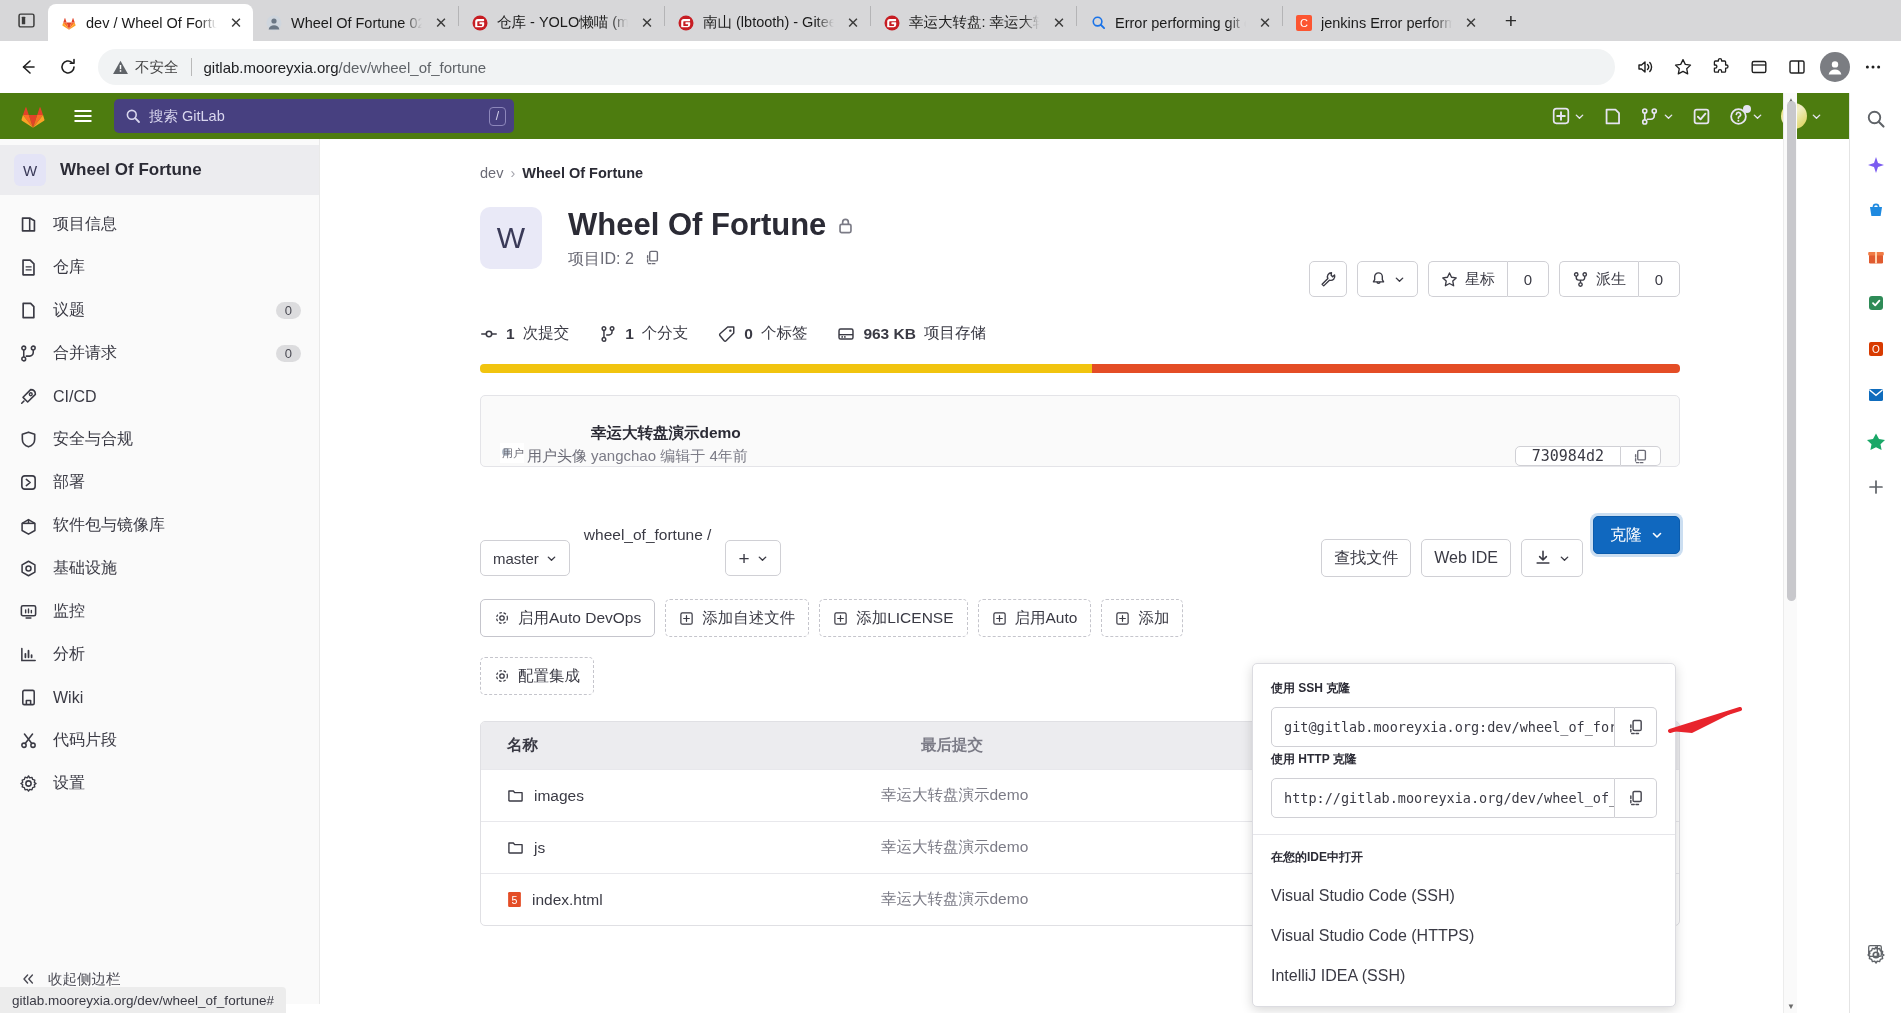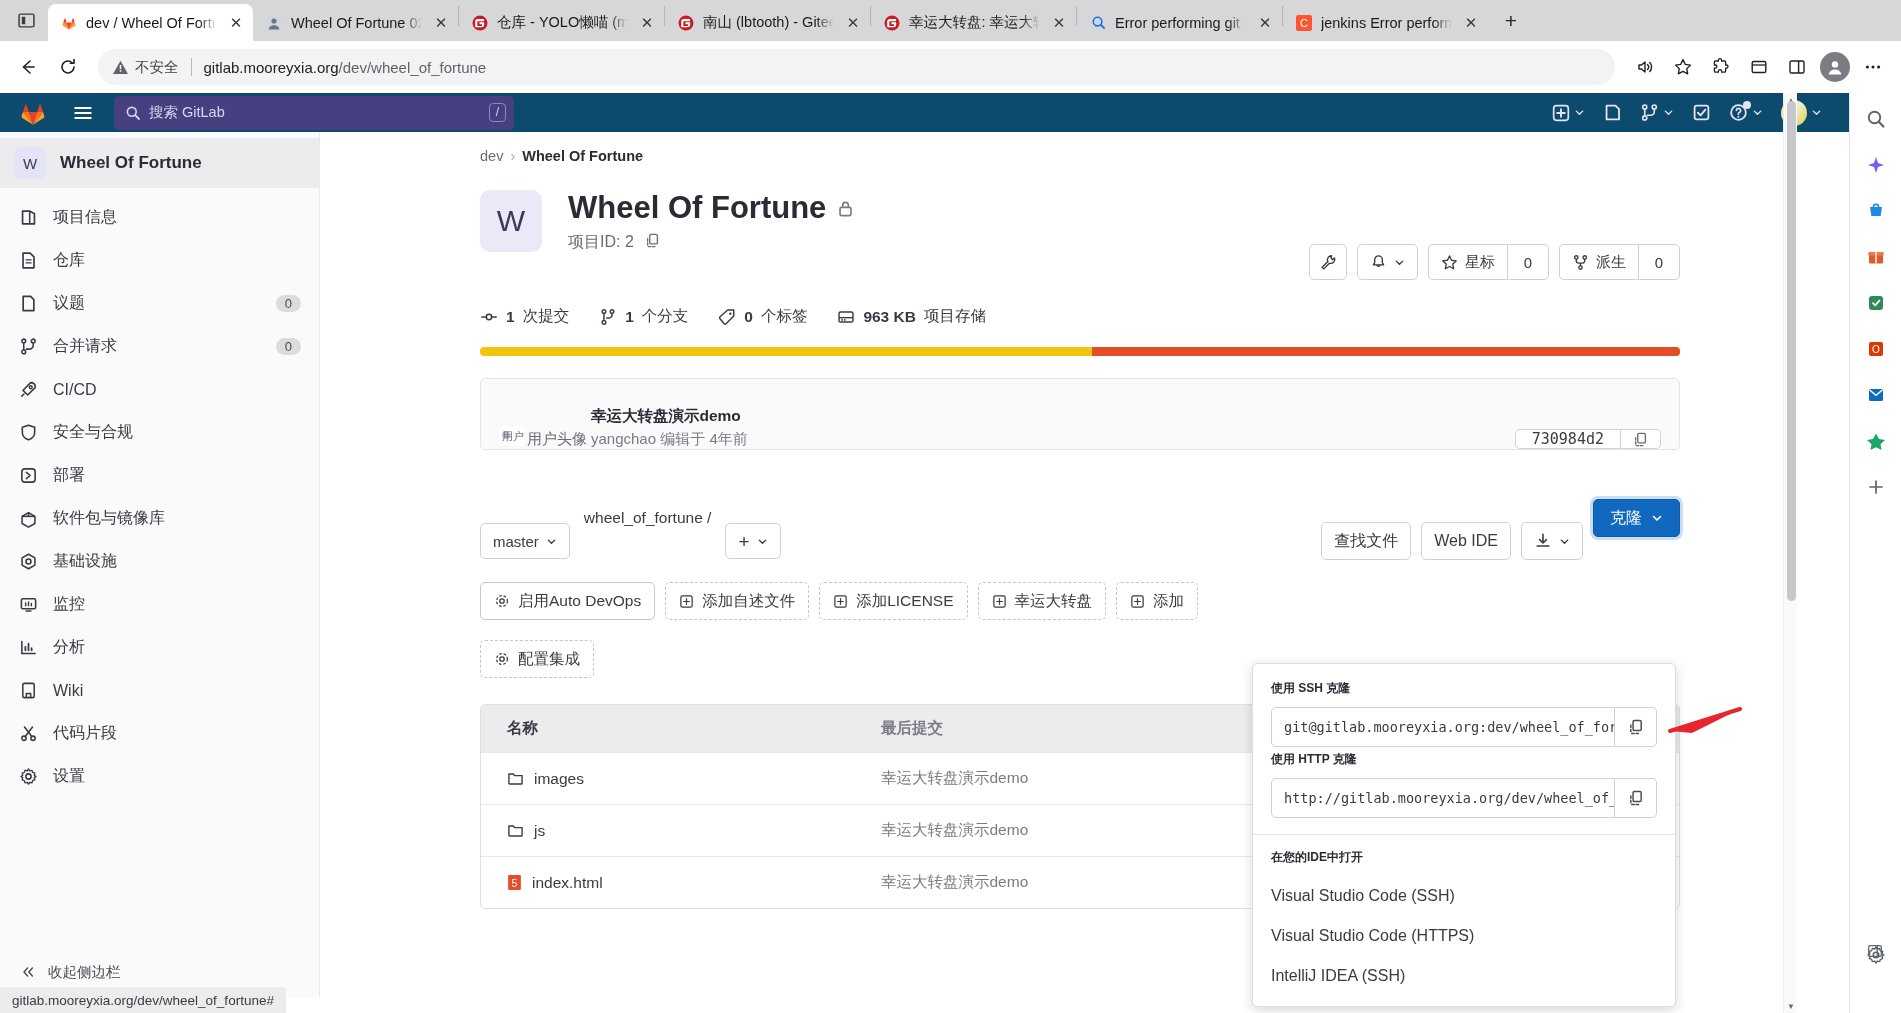--- a/index.html
+++ b/index.html
@@ -70,21 +70,21 @@
 
   
   .viewport {
     position:absolute; left:0; top:93px; width:1901px; height:920px;
     background:#fff; overflow:hidden;
   }
   .page-area { position:absolute; left:0; top:0; width:1849px; height:920px; background:#fff; }
 
   
   .gl-nav {
-    height:39px; background:#0c4a6e; display:flex; align-items:center;
+    height:46px; background:#4d7c0f; display:flex; align-items:center;
     padding:0 20px 0 14px; gap:14px;
   }
   .gl-logo { width:38px;height:34px;display:flex;align-items:center;justify-content:center; }
   .gl-hamb { width:34px;height:34px;display:flex;align-items:center;justify-content:center; }
   .gl-search {
     width:400px; height:34px; background:#474080; border-radius:5px;
     display:flex; align-items:center; padding:0 8px 0 11px; gap:8px; color:#d9d6ee;
     font-size:14.5px;
   }
   .gl-search .slash {
@@ -125,21 +125,21 @@
     font-size:13px; padding:1px 9px; font-weight:400;
   }
   .side-collapse {
     position:absolute; bottom:8px; left:0; width:100%;
     display:flex; align-items:center; gap:12px; padding:0 20px; height:34px;
     color:#4a4a53; font-size:14.5px;
   }
 
   
   .gl-main { flex:1 1 auto; position:relative; overflow:hidden; }
-  .main-inner { width:1200px; margin:0 0 0 160px; position:relative; }
+  .main-inner { width:1200px; margin:0 0 0 160px; padding-top:10px; position:relative; }
 
   .crumbs { font-size:14.5px; color:#6b6b76; display:flex; align-items:center; gap:7px; padding:16px 0 0 0; }
   .crumbs .cur { color:#2b2b35; font-weight:700; }
   .crumbs .sep { color:#a5a5ad; }
 
   .proj-head { display:flex; align-items:flex-start; margin-top:26px; }
   .proj-avatar {
     width:62px;height:62px;border-radius:10px;background:#e9e9f7;color:#3a3a58;
     display:flex;align-items:center;justify-content:center;font-size:30px;flex:0 0 62px;
   }
@@ -195,21 +195,21 @@
 
   .quick-actions { margin-top:22px; display:flex; flex-wrap:wrap; gap:10px; width:1190px; }
   .qbtn {
     border:1px dashed #c5c5cc; background:#fff; border-radius:5px; height:38px;
     display:flex; align-items:center; gap:8px; padding:0 13px; font-size:15.5px; color:#3a3a44;
     white-space:nowrap;
   }
   .qbtn.solid { border-style:solid; }
 
   .file-table { margin-top:26px; width:1200px; border:1px solid #e0e0e4; border-radius:5px; overflow:hidden; background:#fff; }
-  .ft-head { display:flex; background:#ececef; height:47px; align-items:center; font-size:15.5px; font-weight:700; color:#2b2b35; }
+  .ft-head { display:flex; background:#ececef; height:47px; align-items:center; font-size:15.5px; font-weight:700; color:#2b2b35;gap:40px; }
   .ft-row { display:flex; height:52px; align-items:center; border-top:1px solid #e8e8ec; font-size:15.5px; }
   .ft-row:first-child { border-top:none; }
   .c-name { width:400px; flex:0 0 400px; padding-left:26px; display:flex; align-items:center; gap:10px; color:#3a3a44; }
   .c-commit { flex:1 1 auto; color:#7b7b86; }
 
   
   .clone-pop {
     position:absolute; width:424px; background:#fff; border:1px solid #dcdce1;
     border-radius:5px; box-shadow:0 3px 12px rgba(0,0,0,0.16);
     left:1252px; top:570px; padding:16px 0 10px 0; z-index:40;
@@ -855,21 +855,21 @@
                     <rect x="2" y="2" width="12" height="12" rx="1.6" fill="none" stroke="#3a3a44" stroke-width="1.3"></rect>
                     <path d="M8 5v6M5 8h6" stroke="#3a3a44" stroke-width="1.3" stroke-linecap="round"></path>
                   </svg>
               <span>添加LICENSE</span>
             </div>
             <div class="qbtn">
               <svg width="15" height="15" viewBox="0 0 16 16">
                     <rect x="2" y="2" width="12" height="12" rx="1.6" fill="none" stroke="#3a3a44" stroke-width="1.3"></rect>
                     <path d="M8 5v6M5 8h6" stroke="#3a3a44" stroke-width="1.3" stroke-linecap="round"></path>
                   </svg>
-              <span>幸运大转盘</span>
+              <span>启用Auto</span>
             </div>
             <div class="qbtn">
               <svg width="15" height="15" viewBox="0 0 16 16">
                     <rect x="2" y="2" width="12" height="12" rx="1.6" fill="none" stroke="#3a3a44" stroke-width="1.3"></rect>
                     <path d="M8 5v6M5 8h6" stroke="#3a3a44" stroke-width="1.3" stroke-linecap="round"></path>
                   </svg>
               <span>添加</span>
             </div>
             <div style="flex-basis:100%;height:0"></div>
             <div class="qbtn">

